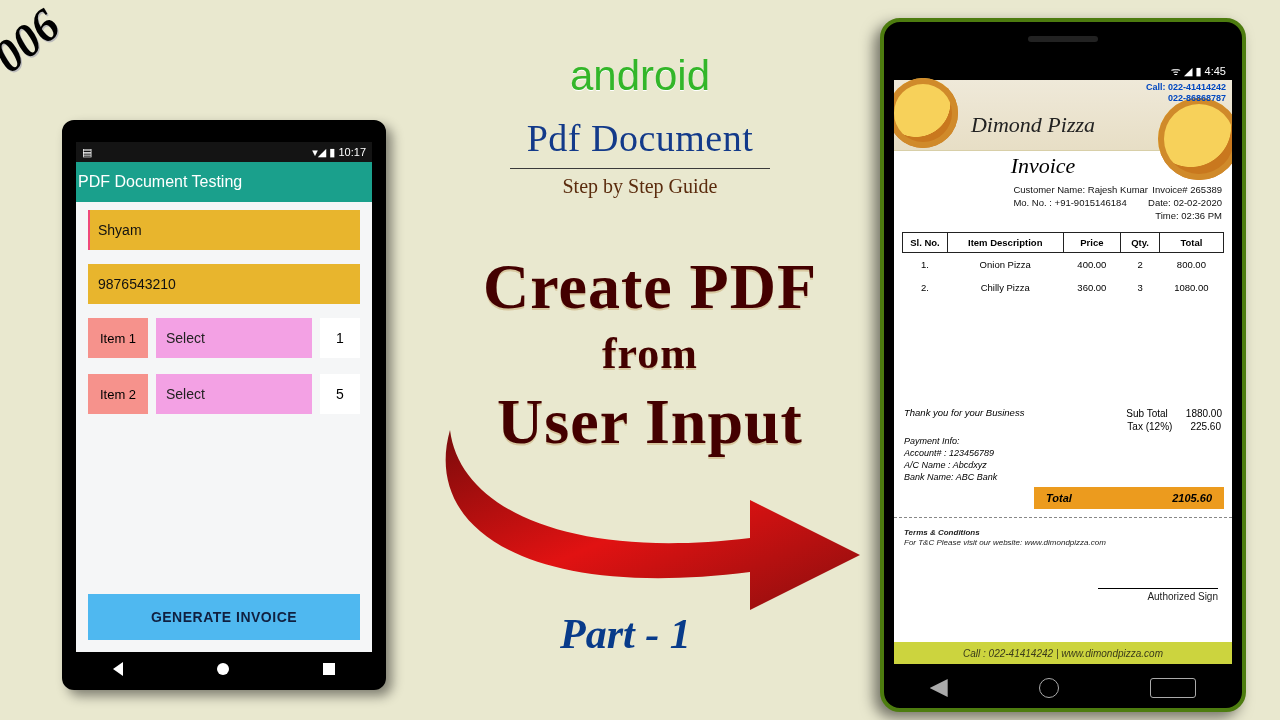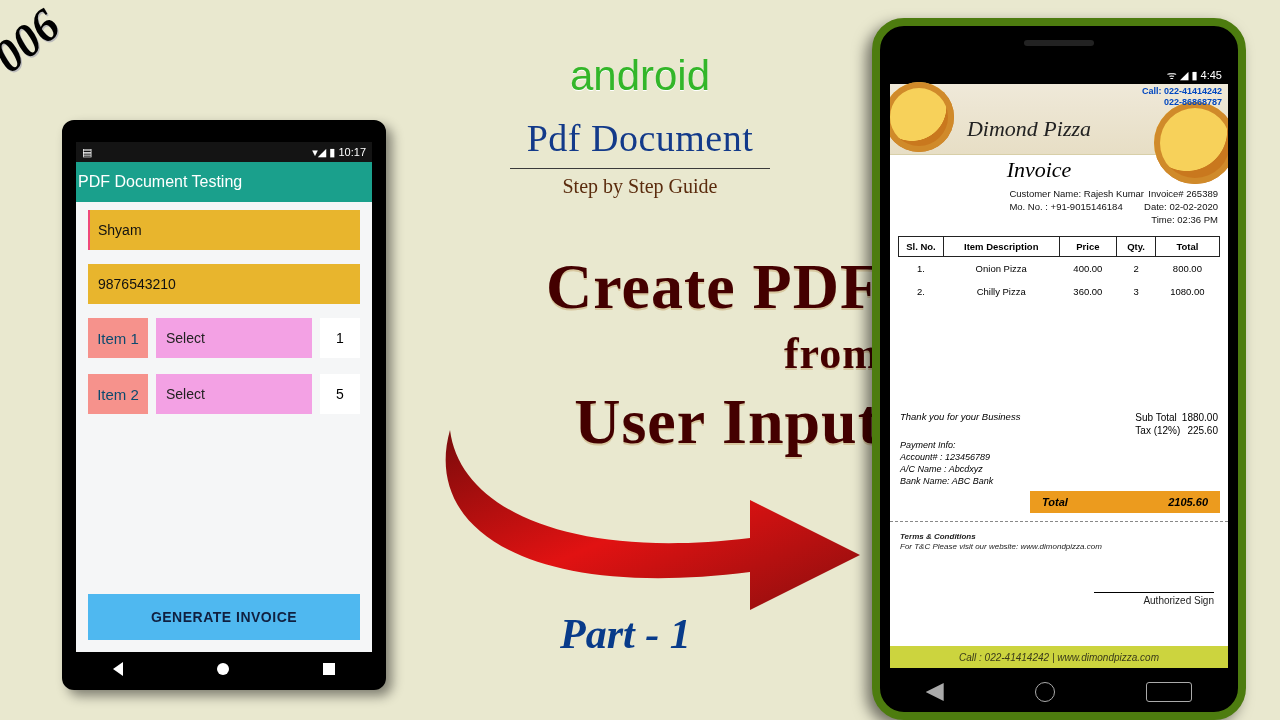--- a/index.html
+++ b/index.html
@@ -8,65 +8,65 @@
   
   .episode{position:absolute;top:14px;left:-8px;transform:rotate(-40deg);font-size:46px;font-weight:bold;font-family:Georgia,"Times New Roman",serif;font-style:italic;color:#000;text-shadow:0 2px 0 #bbb}
 
   
   .title-block{position:absolute;top:52px;left:430px;width:420px;text-align:center}
   .android{font-size:42px;color:#33b629;text-shadow:0 1px 0 #fff}
   .pdfdoc{font-size:38px;color:#133a8a;font-family:"Times New Roman",serif;margin-top:16px;letter-spacing:.5px}
   .rule{height:1px;background:#3a3a3a;width:260px;margin:8px auto 6px auto}
   .step{font-size:20px;color:#5a2b0d;font-family:"Times New Roman",serif}
 
-  .headline{position:absolute;left:420px;top:250px;width:460px;text-align:right;font-family:"Times New Roman",serif;font-weight:bold;color:#400;letter-spacing:1px}
+  .headline{position:absolute;left:420px;top:250px;width:460px;text-align:center;font-family:"Times New Roman",serif;font-weight:bold;color:#400;letter-spacing:1px}
   .hl1{font-size:64px;text-shadow:0 2px 0 #d7c79f;margin-bottom:4px}
   .hl2{font-size:44px;text-shadow:0 2px 0 #d7c79f}
   .hl3{font-size:64px;text-shadow:0 2px 0 #d7c79f;margin-top:6px}
   .part{position:absolute;left:560px;top:610px;font-family:"Comic Sans MS","Segoe Script",cursive;font-size:42px;color:#083b8a;font-style:italic;font-weight:bold}
 
   .arrow{position:absolute;left:430px;top:420px;fill:url(#agrad)}
   
   
   .phone1{position:absolute;left:62px;top:120px;width:316px;height:562px;border:4px solid #000;border-radius:12px;background:#000;box-shadow:6px 6px 12px rgba(0,0,0,.45)}
   .ph1-body{position:absolute;inset:18px 10px 34px 10px;background:#fafafa;overflow:hidden}
   .ph1-status{height:20px;background:#141414;color:#fff;display:flex;justify-content:space-between;align-items:center;padding:0 6px;font-size:11px}
   .ph1-appbar{height:40px;background:#1aa08c;color:#fff;display:flex;align-items:center;padding:0 2px;font-size:16px}
   .ph1-content{padding:8px 12px;background:#f5f6f7;height:calc(100% - 60px);box-sizing:border-box;position:relative}
   .inp{background:#e8b52d;padding:12px 10px;color:#111;font-size:14px;margin-bottom:14px}
   .inp.caret{border-left:2px solid #f0497a;padding-left:8px}
   .row{display:flex;gap:8px;margin-bottom:16px}
-  .tag{width:60px;height:40px;background:#f6928c;display:flex;align-items:center;justify-content:center;font-size:15px;color:#0c4a6e}
+  .tag{width:60px;height:40px;background:#f6928c;display:flex;align-items:center;justify-content:center;font-size:13px;color:#000000}
   .sel{flex:1;height:40px;background:#f3a1e4;display:flex;align-items:center;padding:0 10px;font-size:14px;color:#222}
   .qty{width:40px;height:40px;background:#fff;border:0;display:flex;align-items:center;justify-content:center;font-size:14px}
   .genbtn{position:absolute;left:12px;right:12px;bottom:12px;height:46px;background:#4fb8f0;color:#102040;font-size:14px;font-weight:bold;display:flex;align-items:center;justify-content:center;letter-spacing:.5px}
   .navbar{position:absolute;left:0;right:0;bottom:0;height:34px;background:#000;display:flex;justify-content:space-around;align-items:center;color:#fff;font-size:14px}
 
   
-  .phone2{position:absolute;right:34px;top:18px;width:358px;height:686px;border:8px solid #4d7c0f;border-radius:32px;background:#000;box-shadow:-6px 6px 14px rgba(0,0,0,.5)}
+  .phone2{position:absolute;right:34px;top:18px;width:358px;height:686px;border:4px solid #4d7c0f;border-radius:20px;background:#000;box-shadow:-6px 6px 14px rgba(0,0,0,.5)}
   .ph2-ear{position:absolute;top:14px;left:50%;transform:translateX(-50%);width:70px;height:6px;border-radius:3px;background:#222}
   .ph2-body{position:absolute;inset:40px 10px 44px 10px;background:#fff;overflow:hidden}
   .ph2-status{height:18px;background:#000;color:#fff;text-align:right;padding:0 6px;font-size:11px;line-height:18px}
   .banner{height:70px;background:linear-gradient(#efe9d9,#e7dec5);position:relative;border-bottom:1px solid #d8cfa8}
   .pizza{position:absolute;border-radius:50%;background:radial-gradient(circle at 40% 35%,#f7d15a 0 55%,#c9781e 56% 100%);box-shadow:inset 0 0 0 6px #d08a2a}
   .pizza.l{width:70px;height:70px;left:-6px;top:-2px}
   .pizza.r{width:82px;height:82px;right:-8px;top:18px}
   .contact{position:absolute;right:6px;top:2px;text-align:right;font-size:9px;color:#0047c0;font-weight:bold;line-height:11px}
   .shop{position:absolute;left:0;right:60px;top:32px;text-align:center;font-family:"Times New Roman",serif;font-style:italic;font-size:22px;color:#222}
   .inv-title{text-align:center;font-style:italic;font-family:"Times New Roman",serif;font-size:22px;padding:2px 0 2px 0;margin-right:40px}
   .inv-meta{display:flex;justify-content:flex-end;padding:2px 10px 6px 10px;font-size:9.5px;color:#111}
   .inv-meta div{line-height:13px}
   .tbl{width:calc(100% - 16px);margin:4px 8px 0 8px;border-collapse:collapse;font-size:9.5px}
   .tbl th,.tbl td{border:1px solid #222;padding:4px 2px;text-align:center}
   .tbl th{background:#fff;font-weight:bold}
   .tbl td{border-left:0;border-right:0;border-bottom:0}
   .tbl tr.data td{border:0;padding:6px 2px}
   .thanks{padding:8px 10px 0 10px;font-style:italic;font-size:9.5px;display:flex;justify-content:space-between}
   .totals{font-style:normal;text-align:right;font-size:10px}
-  .totrow{display:flex;justify-content:space-between;gap:5px;padding:1px 0}
+  .totrow{display:flex;justify-content:center;gap:18px;padding:1px 0}
   .payinfo{font-size:9px;padding:2px 10px;line-height:12px;font-style:italic}
   .grand{margin:2px 8px 0 140px;background:#ec9b1e;color:#000;display:flex;justify-content:space-between;padding:5px 12px;font-size:11px;font-weight:bold;font-style:italic}
   .terms{font-size:8px;font-style:italic;padding:10px 10px 0 10px;line-height:10px;color:#222;border-top:1px dashed #888;margin-top:8px}
   .sign{text-align:right;font-size:10px;padding:40px 14px 0 0;color:#222}
   .sign-line{border-top:1px solid #000;width:120px;display:inline-block;padding-top:2px}
   .footer{position:absolute;left:0;right:0;bottom:0;height:22px;background:#ccd43e;color:#3a3a1a;font-size:10px;font-style:italic;display:flex;align-items:center;justify-content:center}
   .ph2-nav{position:absolute;left:0;right:0;bottom:0;height:40px;display:flex;justify-content:space-around;align-items:center;color:#888}
   .nbtn{width:44px;height:18px;border:1.5px solid #aaa;border-radius:3px}
   .nhome{width:18px;height:18px;border:1.5px solid #aaa;border-radius:50%}
 

